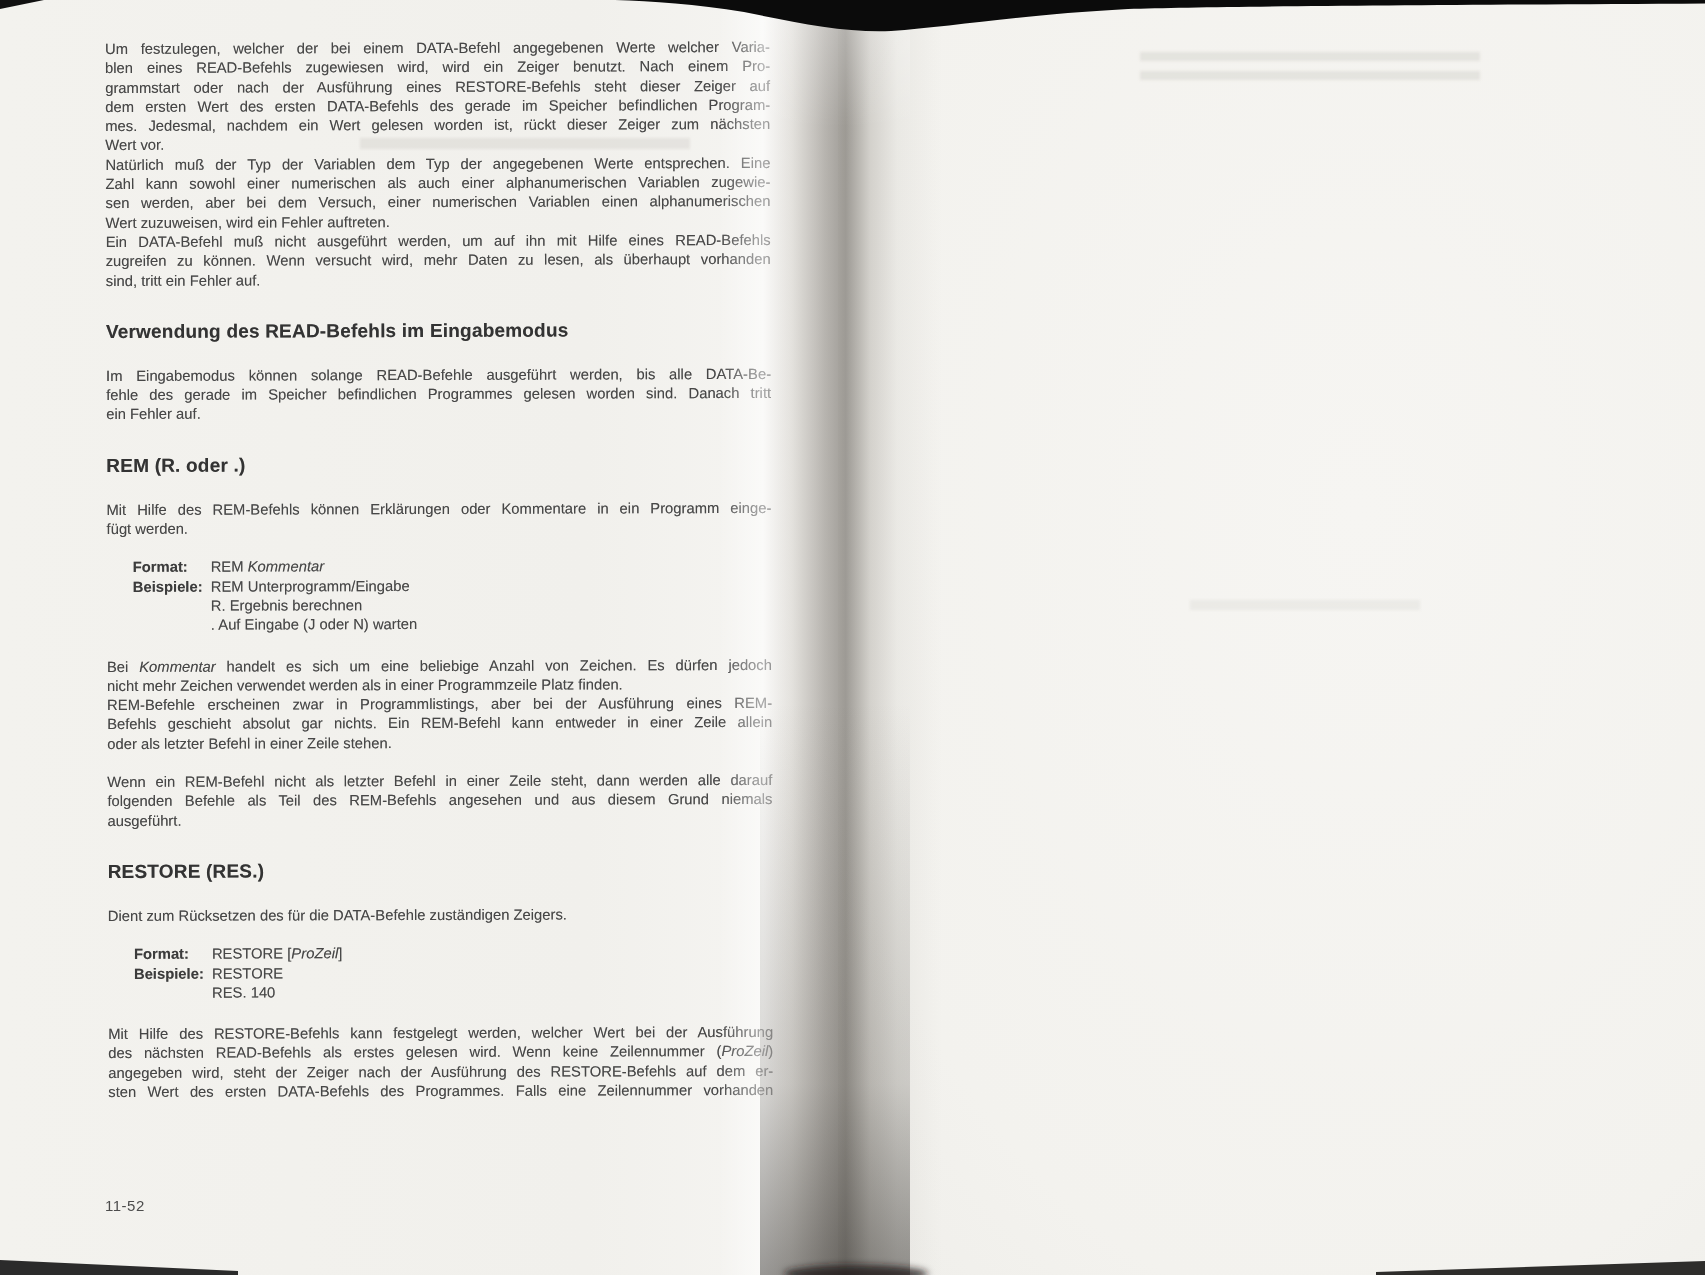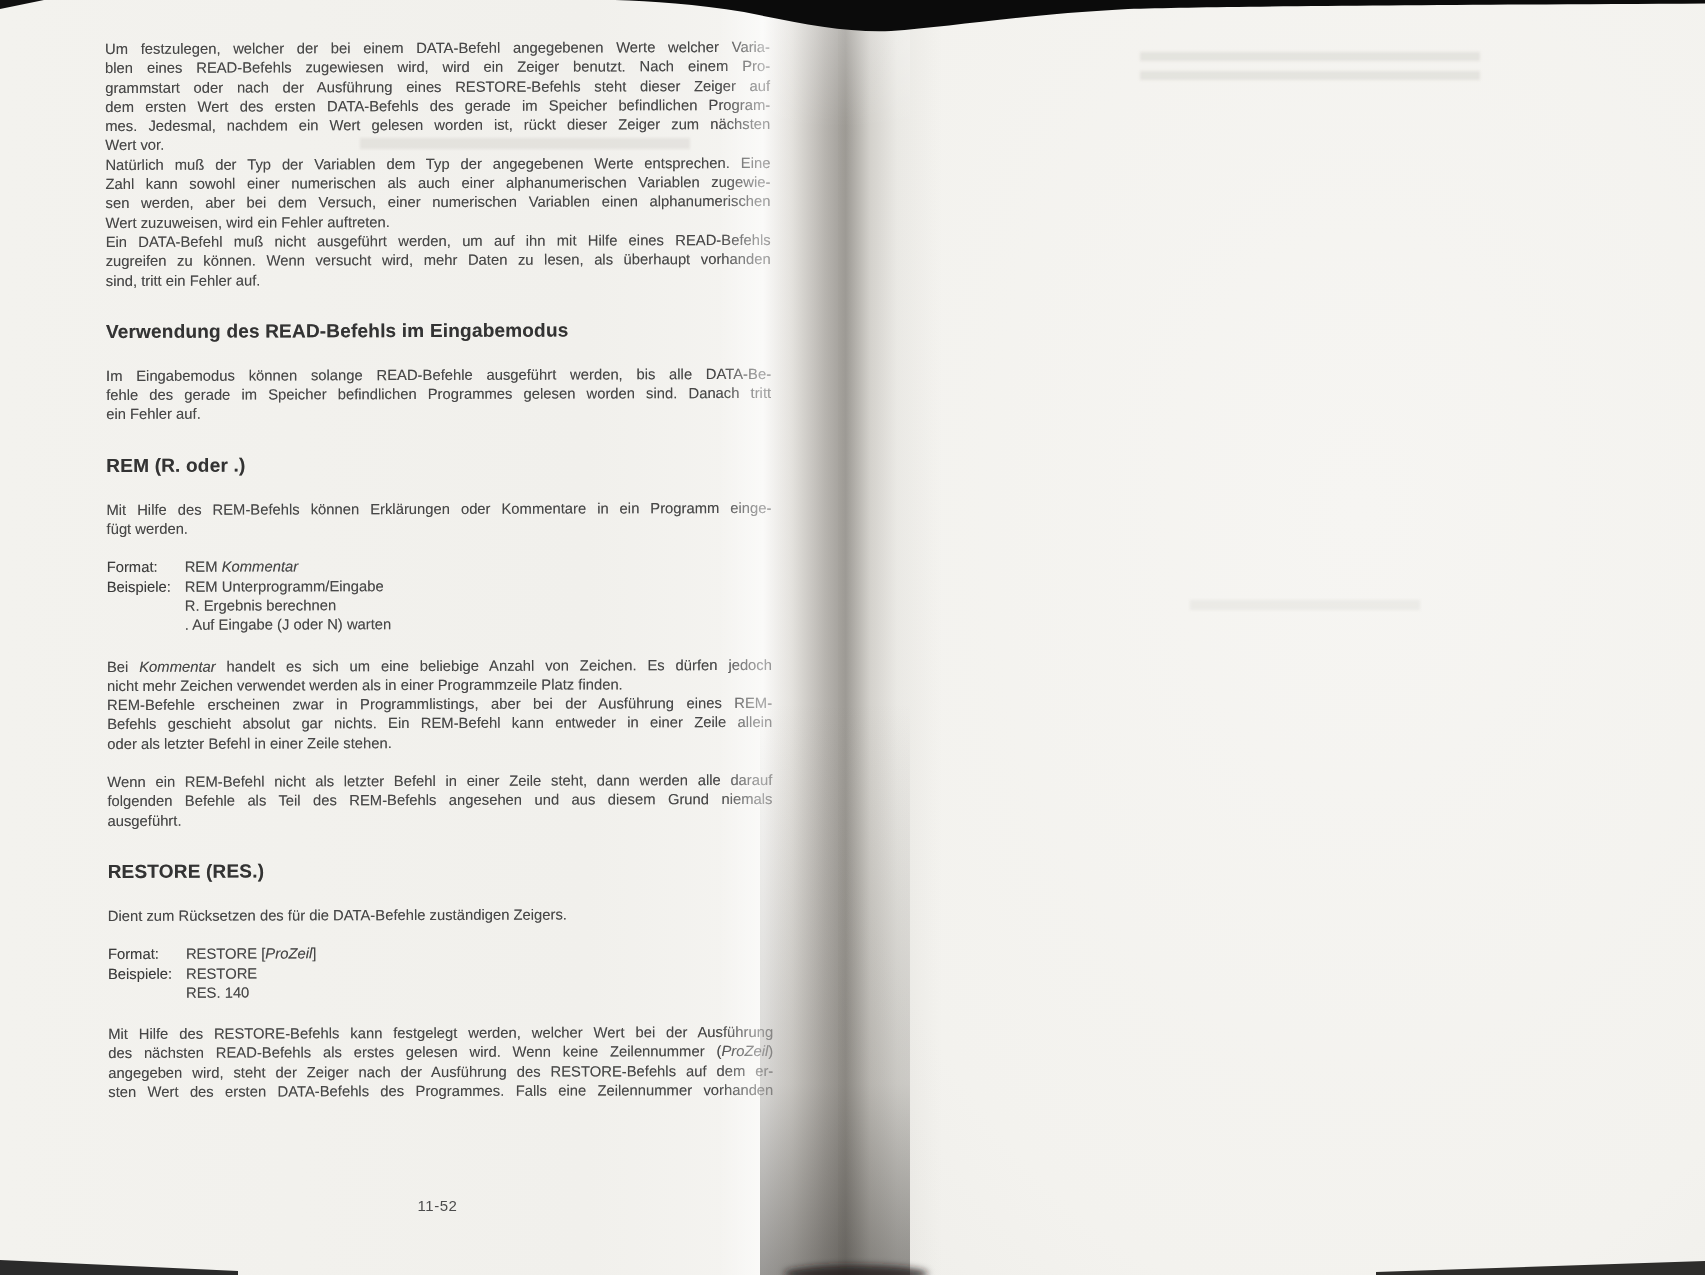--- a/index.html
+++ b/index.html
@@ -13,25 +13,25 @@
   .content{position:absolute;color:#474747;font-size:14.8px;line-height:19.3px;}
   .content.left-col{left:105px;top:40px;width:665px;transform:rotate(-0.18deg);transform-origin:left top;}
   .paragraph{margin:0 0 19px 0;}
   .line{display:block;text-align:justify;text-align-last:justify;
         text-shadow:0 0 .5px rgba(71,71,71,.45);}
   .line.line-end{text-align-last:left;}
   .heading{margin:30px 0 24px 0;font-size:19px;line-height:22px;font-weight:700;color:#333;
            letter-spacing:.2px;text-shadow:0 0 .5px rgba(40,40,40,.4);}
   .format-block{margin:3px 0 22px 0;}
   .format-row{display:flex;}
-  .format-label{flex:0 0 78px;font-weight:400;color:#3c3c3c;}
+  .format-label{flex:0 0 78px;font-weight:700;color:#3c3c3c;margin-left:26px;}
   .format-values{flex:1;}
   .code-line,.format-label,.format-values{text-shadow:0 0 .5px rgba(71,71,71,.45);}
   .page-number{position:absolute;color:#4c4c4c;font-size:15px;letter-spacing:.5px;
-               text-align:center;width:665px;}
+               text-align:left;width:665px;}
   .page-number.pn-left{left:105px;top:1197px;}
   .gutter{position:absolute;top:0;bottom:0;left:718px;width:224px;pointer-events:none;
     background:linear-gradient(90deg,
       rgba(255,255,255,0) 0%,
       rgba(255,255,255,.55) 20%,
       rgba(163,157,148,.22) 33%,
       rgba(94,88,80,.42) 48%,
       rgba(72,67,60,.50) 57%,
       rgba(120,114,105,.26) 68%,
       rgba(150,146,139,.10) 80%,

